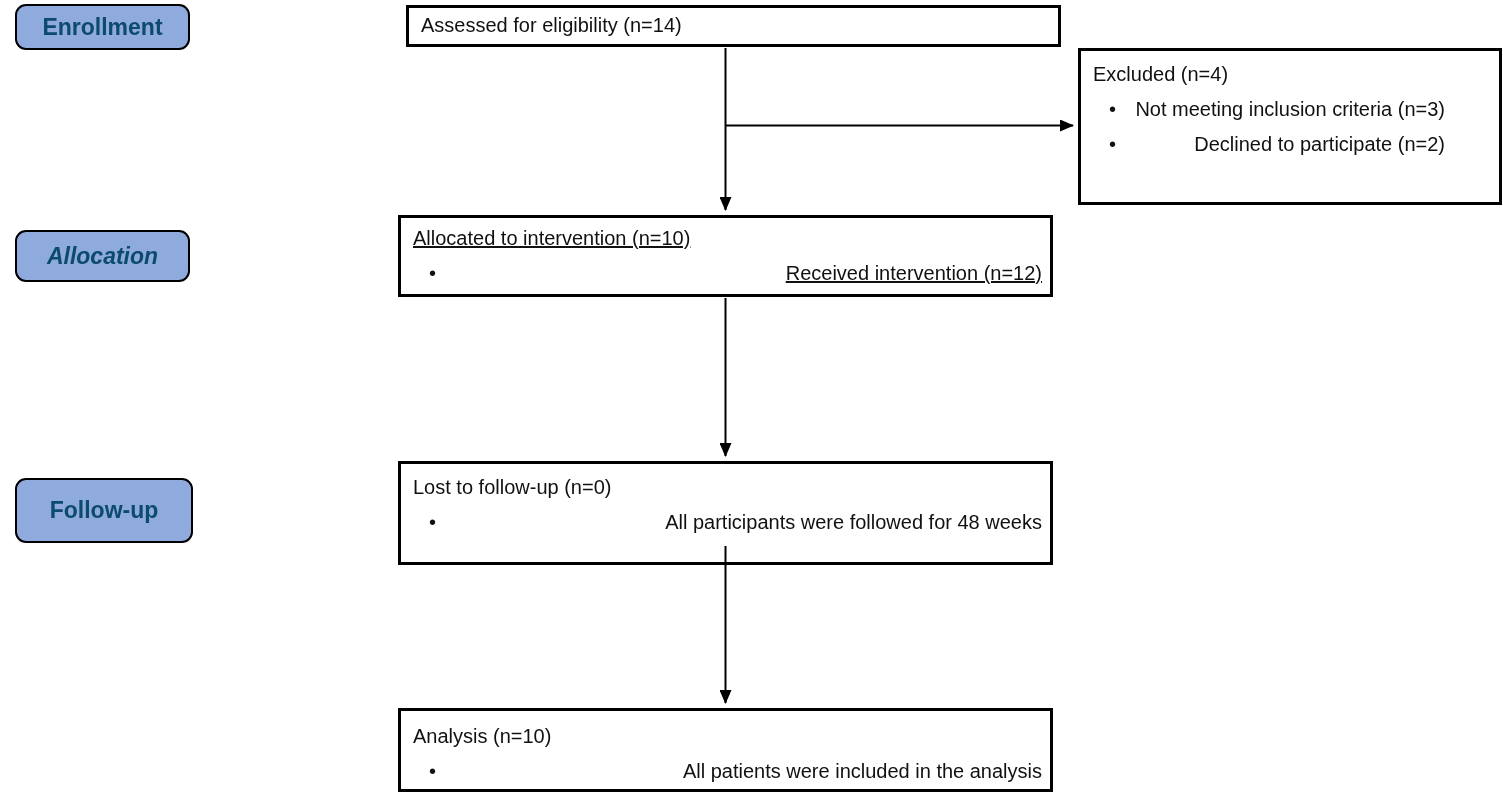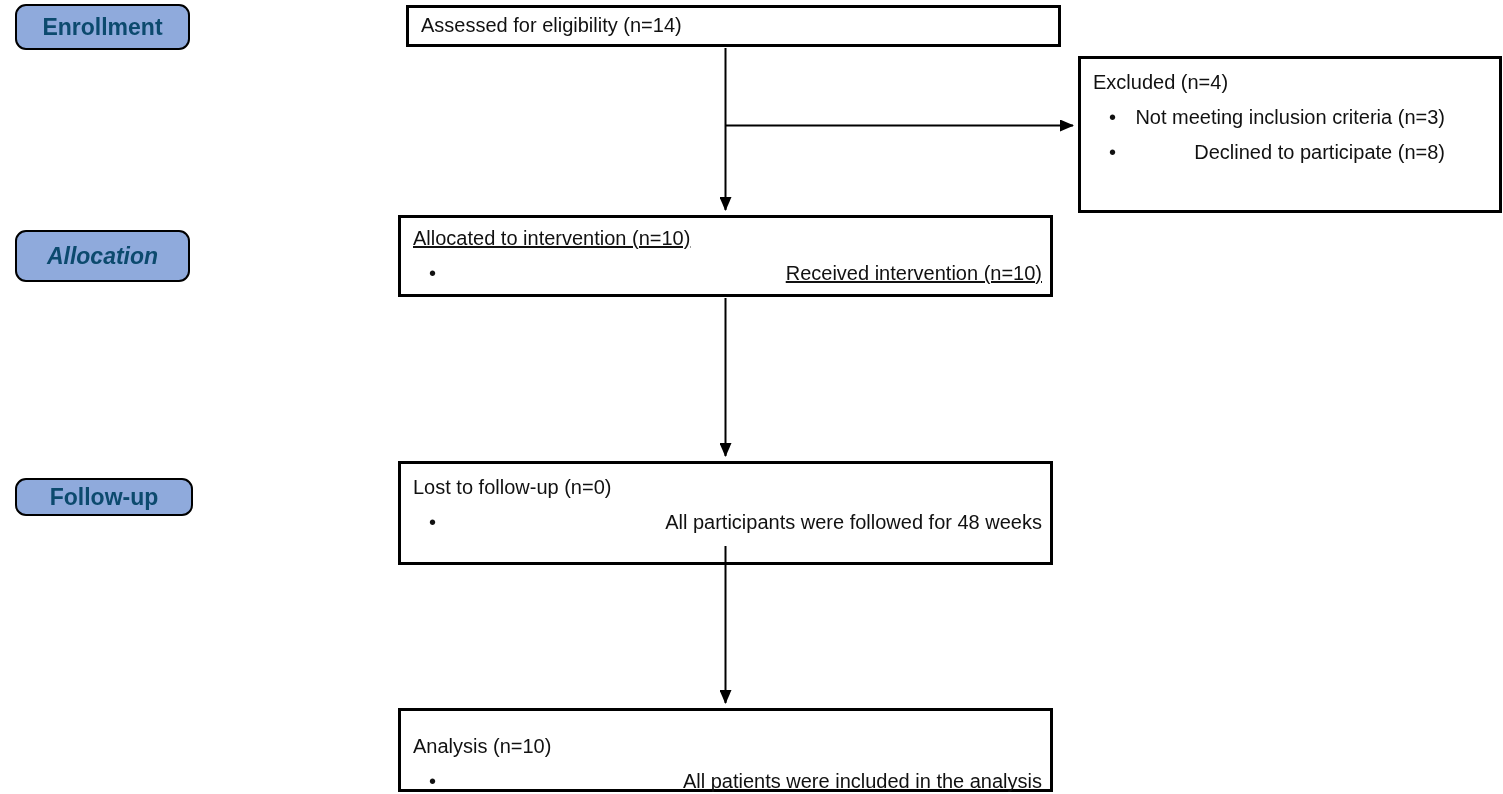--- a/index.html
+++ b/index.html
@@ -28,39 +28,39 @@
     box-sizing: border-box;
     display: flex;
     align-items: center;
     justify-content: center;
     font-size: 23px;
     font-weight: bold;
     color: #0c4a6e;
   }
   .stage-enrollment { top: 4px;  }
   .stage-allocation { top: 230px; height: 52px; font-style: italic; }
-  .stage-followup  { top: 478px; width: 178px; height: 38px; }
+  .stage-followup  { top: 478px; width: 178px; height: 65px; }
   .stage-analysis  { top: 726px; height: 48px; }
 
   
   .flowbox {
     position: absolute;
     background: #ffffff;
     border: 3px solid #000000;
     box-sizing: border-box;
     color: #111111;
     font-size: 20px;
     line-height: 35px;
     padding: 3px 8px 0 12px;
   }
   .box-assessed { left: 398px; top: 5px;   width: 655px; height: 42px; padding-top: 0; margin-left: 8px; }
-  .box-excluded { left: 1078px; top: 48px; width: 424px; height: 157px; padding-top: 6px; margin-top: 8px; }
+  .box-excluded { left: 1078px; top: 48px; width: 424px; height: 157px; padding-top: 6px; }
   .box-allocated { left: 398px; top: 215px; width: 655px; height: 82px; text-decoration: underline; }
   .box-followup { left: 398px; top: 461px; width: 655px; height: 104px; padding-top: 6px; }
-  .box-analysis { left: 398px; top: 708px; width: 655px; height: 84px; padding-top: 18px; }
+  .box-analysis { left: 398px; top: 708px; width: 655px; height: 84px; padding-top: 8px; }
 
   .box-title { line-height: 35px; }
 
   .bullets {
     margin: 0;
     padding: 0;
     list-style: none;
   }
   .bullets li {
     position: relative;
@@ -94,28 +94,28 @@
   <div class="stage stage-followup">Follow-up</div>
 
   <div class="flowbox box-assessed">
     <div class="box-title">Assessed for eligibility (n=14)</div>
   </div>
 
   <div class="flowbox box-excluded">
     <div class="box-title">Excluded (n=4)</div>
     <ul class="bullets">
       <li>Not meeting inclusion criteria (n=3)</li>
-      <li>Declined to participate (n=8)</li>
+      <li>Declined to participate (n=2)</li>
     </ul>
   </div>
 
   <div class="flowbox box-allocated">
     <div class="box-title">Allocated to intervention (n=10)</div>
     <ul class="bullets">
-      <li>Received intervention (n=10)</li>
+      <li>Received intervention (n=12)</li>
     </ul>
   </div>
 
   <div class="flowbox box-followup">
     <div class="box-title">Lost to follow-up (n=0)</div>
     <ul class="bullets">
       <li>All participants were followed for 48 weeks</li>
     </ul>
   </div>
 

